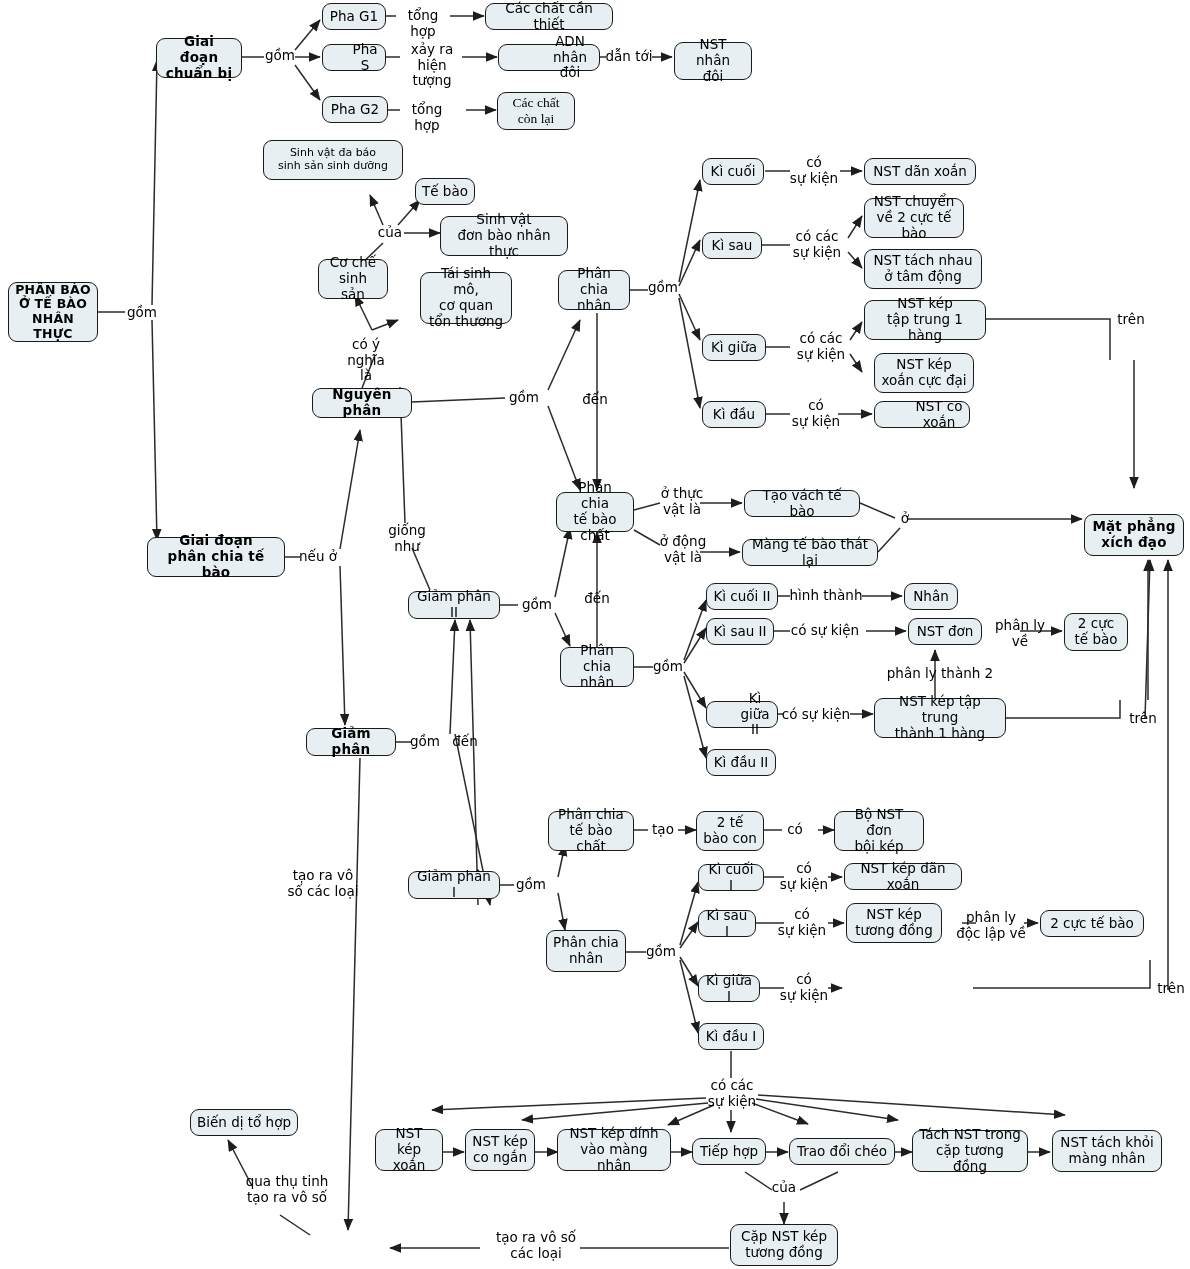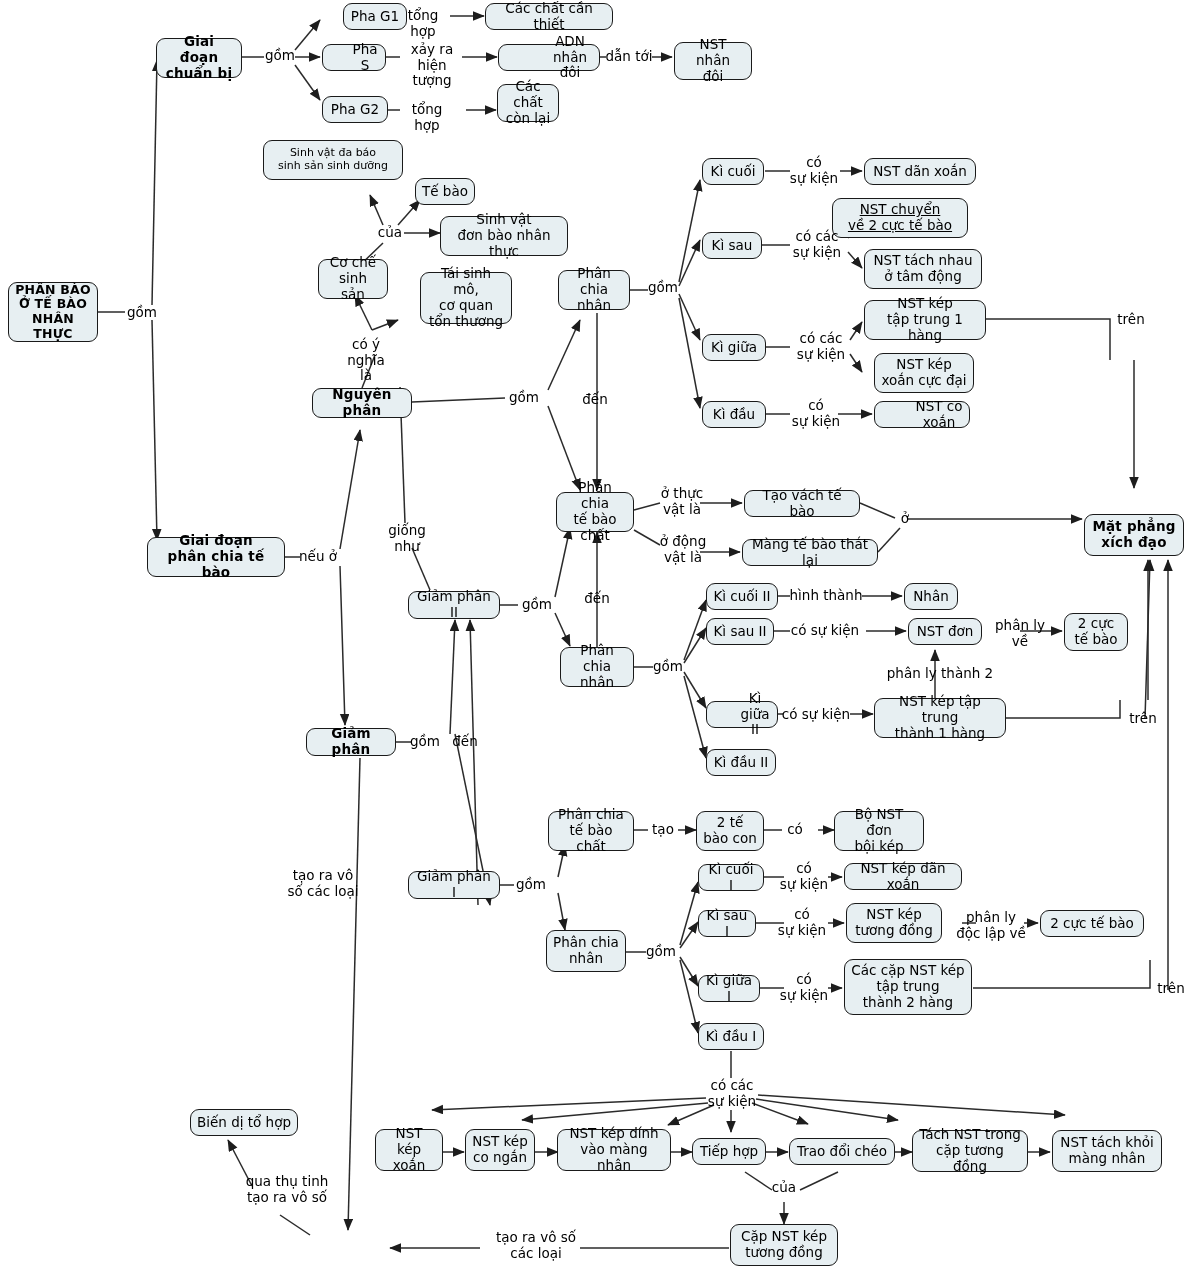--- a/index.html
+++ b/index.html
@@ -198,28 +198,28 @@
       <path d="M252,1186 L228,1140" marker-end="url(#ah)"></path>
     </g>
   </svg>
 
   <div class="node bold" style="left:8px;top:282px;width:90px;height:60px;font-size:12.5px;">PHÂN BÀO
 Ở TẾ BÀO
 NHÂN THỰC</div>
 
   <div class="node bold" style="left:156px;top:38px;width:86px;height:40px;">Giai đoạn
 chuẩn bị</div>
-  <div class="node" style="left:322px;top:3px;width:64px;height:27px;margin-left:21px;">Pha G1</div>
+  <div class="node" style="left:322px;top:3px;width:64px;height:27px;">Pha G1</div>
   <div class="node" style="left:322px;top:44px;width:64px;height:27px;padding-left:28px;">Pha S</div>
   <div class="node" style="left:322px;top:96px;width:66px;height:27px;">Pha G2</div>
   <div class="node" style="left:485px;top:3px;width:128px;height:27px;">Các chất cần thiết</div>
   <div class="node" style="left:498px;top:44px;width:102px;height:27px;padding-left:48px;">ADN nhân đôi</div>
   <div class="node" style="left:674px;top:42px;width:78px;height:38px;">NST nhân
 đôi</div>
-  <div class="node" style="left:497px;top:84px;width:62px;height:38px;">Các chất
+  <div class="node" style="left:497px;top:92px;width:78px;height:38px;font-family:Liberation Serif, serif;">Các chất
 còn lại</div>
 
   <div class="node" style="left:263px;top:140px;width:140px;height:40px;font-size:11px;">Sinh vật đa báo
 sinh sản sinh dưỡng</div>
   <div class="node" style="left:415px;top:178px;width:60px;height:27px;">Tế bào</div>
   <div class="node" style="left:440px;top:216px;width:128px;height:40px;">Sinh vật
 đơn bào nhân thực</div>
   <div class="node" style="left:318px;top:259px;width:70px;height:40px;">Cơ chế
 sinh sản</div>
   <div class="node" style="left:420px;top:272px;width:92px;height:52px;">Tái sinh mô,
@@ -228,21 +228,21 @@
 
   <div class="node bold" style="left:312px;top:388px;width:100px;height:30px;">Nguyên phân</div>
 
   <div class="node" style="left:558px;top:270px;width:72px;height:40px;">Phân chia
 nhân</div>
   <div class="node" style="left:702px;top:158px;width:62px;height:27px;">Kì cuối</div>
   <div class="node" style="left:702px;top:232px;width:60px;height:27px;">Kì sau</div>
   <div class="node" style="left:702px;top:334px;width:64px;height:27px;">Kì giữa</div>
   <div class="node" style="left:702px;top:401px;width:64px;height:27px;">Kì đầu</div>
   <div class="node" style="left:864px;top:158px;width:112px;height:27px;">NST dãn xoắn</div>
-  <div class="node" style="left:832px;top:198px;width:136px;height:40px;text-decoration:underline;">NST chuyển
+  <div class="node" style="left:864px;top:198px;width:100px;height:40px;">NST chuyển
 về 2 cực tế bào</div>
   <div class="node" style="left:864px;top:249px;width:118px;height:40px;">NST tách nhau
 ở tâm động</div>
   <div class="node" style="left:864px;top:300px;width:122px;height:40px;">NST kép
 tập trung 1 hàng</div>
   <div class="node" style="left:874px;top:353px;width:100px;height:40px;">NST kép
 xoắn cực đại</div>
   <div class="node" style="left:874px;top:401px;width:96px;height:27px;padding-left:40px;">NST co xoắn</div>
 
   <div class="node bold" style="left:147px;top:537px;width:138px;height:40px;">Giai đoạn
@@ -280,23 +280,20 @@
   <div class="node" style="left:546px;top:930px;width:80px;height:42px;">Phân chia
 nhân</div>
   <div class="node" style="left:698px;top:864px;width:66px;height:27px;">Kì cuối I</div>
   <div class="node" style="left:698px;top:910px;width:58px;height:27px;">Kì sau I</div>
   <div class="node" style="left:698px;top:975px;width:62px;height:27px;">Kì giữa I</div>
   <div class="node" style="left:698px;top:1023px;width:66px;height:27px;">Kì đầu I</div>
   <div class="node" style="left:844px;top:863px;width:118px;height:27px;">NST kép dãn xoắn</div>
   <div class="node" style="left:846px;top:903px;width:96px;height:40px;">NST kép
 tương đồng</div>
   <div class="node" style="left:1040px;top:910px;width:104px;height:27px;">2 cực tế bào</div>
-  <div class="node" style="left:844px;top:959px;width:128px;height:56px;">Các cặp NST kép
-tập trung
-thành 2 hàng</div>
 
   <div class="node" style="left:190px;top:1109px;width:108px;height:27px;">Biến dị tổ hợp</div>
   <div class="node" style="left:375px;top:1129px;width:68px;height:42px;">NST kép
 xoắn</div>
   <div class="node" style="left:465px;top:1129px;width:70px;height:42px;">NST kép
 co ngắn</div>
   <div class="node" style="left:557px;top:1129px;width:114px;height:42px;">NST kép dính
 vào màng nhân</div>
   <div class="node" style="left:692px;top:1138px;width:74px;height:27px;">Tiếp hợp</div>
   <div class="node" style="left:789px;top:1138px;width:106px;height:27px;">Trao đổi chéo</div>

